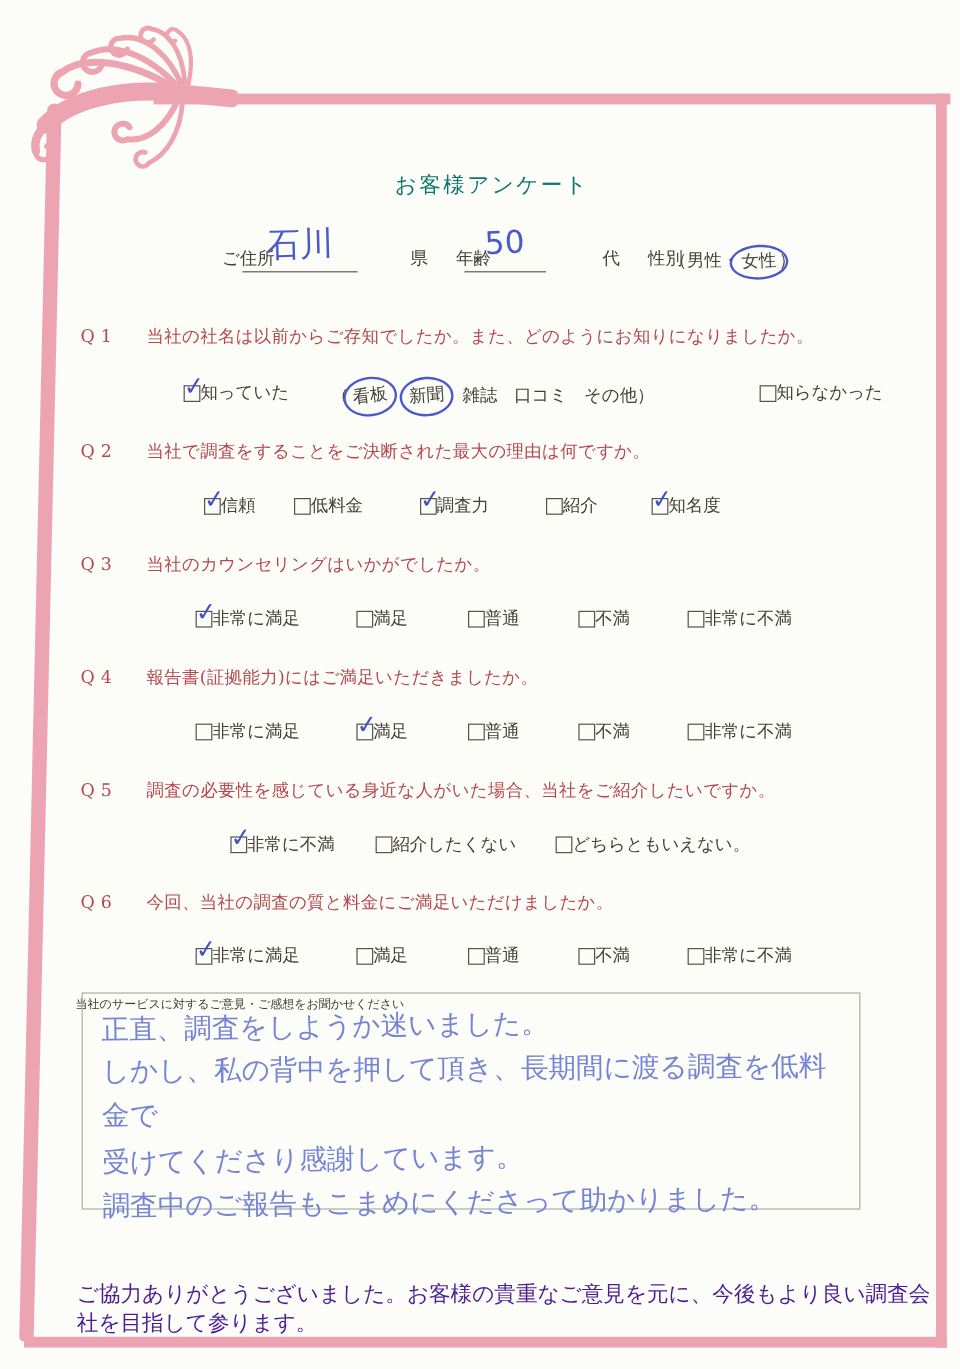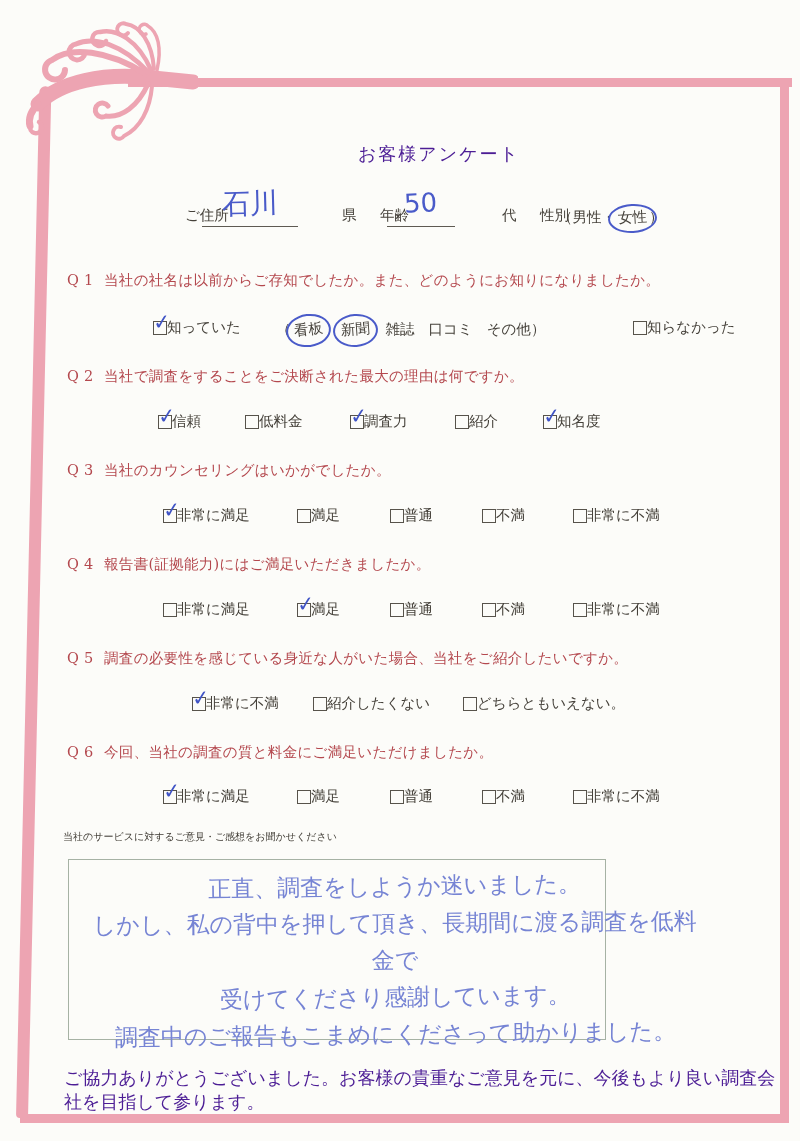--- a/index.html
+++ b/index.html
@@ -15,40 +15,40 @@
   .b-bottom{left:20px; top:1114px; width:769px; height:9px;}
   .b-left{
     left:16px; top:86px; width:12px; height:1032px;
     border-radius:8px 8px 5px 5px;
     transform:rotate(1.3deg); transform-origin:50% 100%;
   }
   .flourish{position:absolute; left:8px; top:14px;}
   
   .title{
     position:absolute; left:300px; top:142px; width:220px;
-    text-align:right; font-size:18px; letter-spacing:2px;
-    color:#4c1d95; font-weight:500;
+    text-align:center; font-size:18px; letter-spacing:2px;
+    color:#0f766e; font-weight:500;
   }
   .hdr{position:absolute; top:204px; left:0; width:800px; height:34px; color:#45413a; font-size:14.5px;}
   .hdr .lab{position:absolute; top:2px;margin-left:32px;}
   .uline{position:absolute; border-bottom:1.5px solid#5e5a52;}
   .hand{
     position:absolute; color:#4a5bc9;
     font-family:"DejaVu Sans", sans-serif;
   }
   .gender{position:absolute; left:558px; top:2px; display:flex; align-items:center;}
   .gcirc{display:inline-block;}
   .gcirc.circled{
     border:2px solid #4a5bc9; border-radius:50%;
     padding:2px 8px 4px; margin:-2px -8px -4px;
     transform:rotate(-3deg);
   }
   
   .q{position:absolute; left:67px; width:710px; color:#b4484e; font-size:14.5px; letter-spacing:.3px;}
-  .qno{letter-spacing:5px; margin-right:1px;}
+  .qno{letter-spacing:5px; margin-right:19px;}
   .optrow{position:absolute; left:0; width:800px; height:24px; color:#45413a; font-size:14.5px;}
   .opt{position:absolute; top:0; display:flex; align-items:center; }
   .cb{
     position:relative; width:14px; height:14px; box-sizing:border-box;
     border:1.6px solid #57534b; background:transparent; flex:0 0 auto;
   }
   .cb.checked::after{
     content:"✓"; position:absolute; left:-1px; top:-10px;
     font-size:21px; line-height:1; color:#3f53c5;
     font-family:"DejaVu Sans", sans-serif; transform:rotate(-6deg);
@@ -58,22 +58,22 @@
   .srcgrp .paren{margin-right:1px;}
   .srcgrp .w.circled{
     border:2px solid #4a5bc9; border-radius:50%;
     padding:4px 6px 6px; margin:-4px 8px -6px -6px;
   }
   .srcgrp .w.circled.tilt1{transform:rotate(-7deg);}
   .srcgrp .w.circled.tilt2{transform:rotate(-4deg);}
   
   .cmt-label{position:absolute; left:63px; top:830px; color:#3e3a33; font-size:10px;}
   .cmt-box{
-    position:absolute; left:68px; top:859px; width:538px; height:181px;
-    border:1px solid #a6b2a4; box-sizing:border-box;text-align:center;
+    position:absolute; left:68px; top:827px; width:649px; height:181px;
+    border:1px solid #a6b2a4; box-sizing:border-box;
   }
   .cmt-lines{
     position:absolute; left:16px; top:8px; width:620px;
     color:#7684d4; font-size:23px; line-height:37px;
     font-family:"DejaVu Sans", sans-serif;
     transform:rotate(-.4deg);
   }
   
   .footer{position:absolute; left:64px; top:1066px; width:714px; color:#4c1d95; font-size:18px;}
 </style>
@@ -147,21 +147,21 @@
       <span class="cb"></span>
       <span>知らなかった</span>
     </span>
   </div>
 
   <div class="q" style="top:367px">
     <span class="qno">Q2</span>
     <span>当社で調査をすることをご決断された最大の理由は何ですか。</span>
   </div>
   <div class="optrow" style="top:412px">
-    <span class="opt" style="left:158px">
+    <span class="opt" style="left:170px">
       <span class="cb checked"></span>
       <span>信頼</span>
     </span>
     <span class="opt" style="left:245px">
       <span class="cb"></span>
       <span>低料金</span>
     </span>
     <span class="opt" style="left:350px">
       <span class="cb checked"></span>
       <span>調査力</span>

